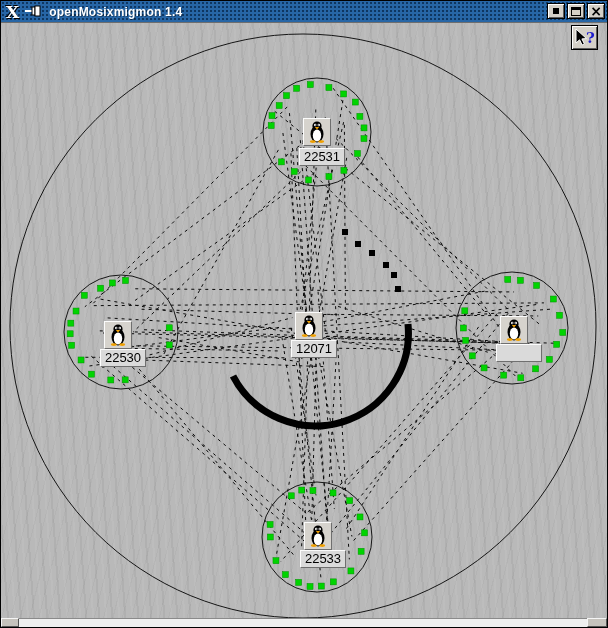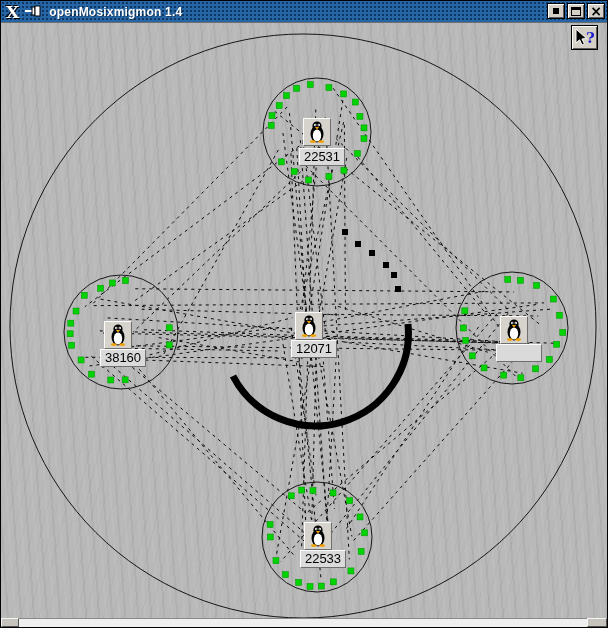--- a/index.html
+++ b/index.html
@@ -246,21 +246,21 @@
           <ellipse cx="10" cy="14.5" rx="4.2" ry="6" fill="#fff"></ellipse>
           <circle cx="8.2" cy="4" r="1.2" fill="#fff"></circle>
           <circle cx="11.8" cy="4" r="1.2" fill="#fff"></circle>
           <circle cx="8.4" cy="4.1" r="0.5" fill="#000"></circle>
           <circle cx="11.6" cy="4.1" r="0.5" fill="#000"></circle>
           <polygon points="7.8,6 12.2,6 10,8.4" fill="#f0a000"></polygon>
           <ellipse cx="5.8" cy="20.6" rx="3" ry="1.4" fill="#f0a000"></ellipse>
           <ellipse cx="14.2" cy="20.6" rx="3" ry="1.4" fill="#f0a000"></ellipse>
         </svg>
       </div>
-      <div class="nodelabel" style="left: 99px; top: 326px;">38160</div>
+      <div class="nodelabel" style="left: 99px; top: 326px;">22530</div>
       <div class="nodeicon" style="left: 294px; top: 289px;">
         <svg width="20" height="22" viewBox="0 0 20 22">
           <ellipse cx="10" cy="13" rx="6.5" ry="8.5" fill="#000"></ellipse>
           <circle cx="10" cy="5" r="4.6" fill="#000"></circle>
           <ellipse cx="10" cy="14.5" rx="4.2" ry="6" fill="#fff"></ellipse>
           <circle cx="8.2" cy="4" r="1.2" fill="#fff"></circle>
           <circle cx="11.8" cy="4" r="1.2" fill="#fff"></circle>
           <circle cx="8.4" cy="4.1" r="0.5" fill="#000"></circle>
           <circle cx="11.6" cy="4.1" r="0.5" fill="#000"></circle>
           <polygon points="7.8,6 12.2,6 10,8.4" fill="#f0a000"></polygon>

